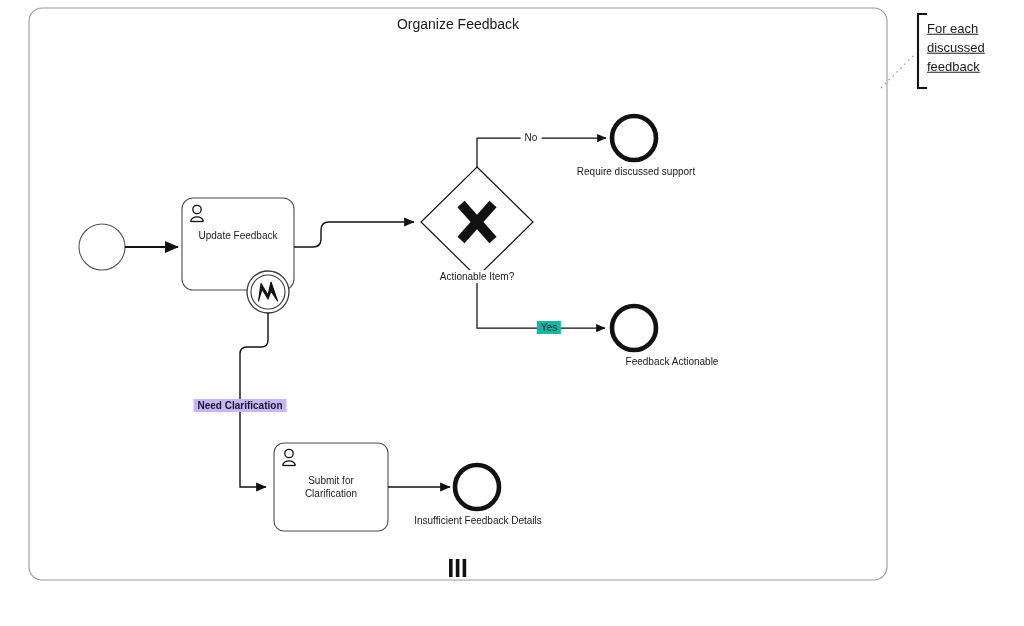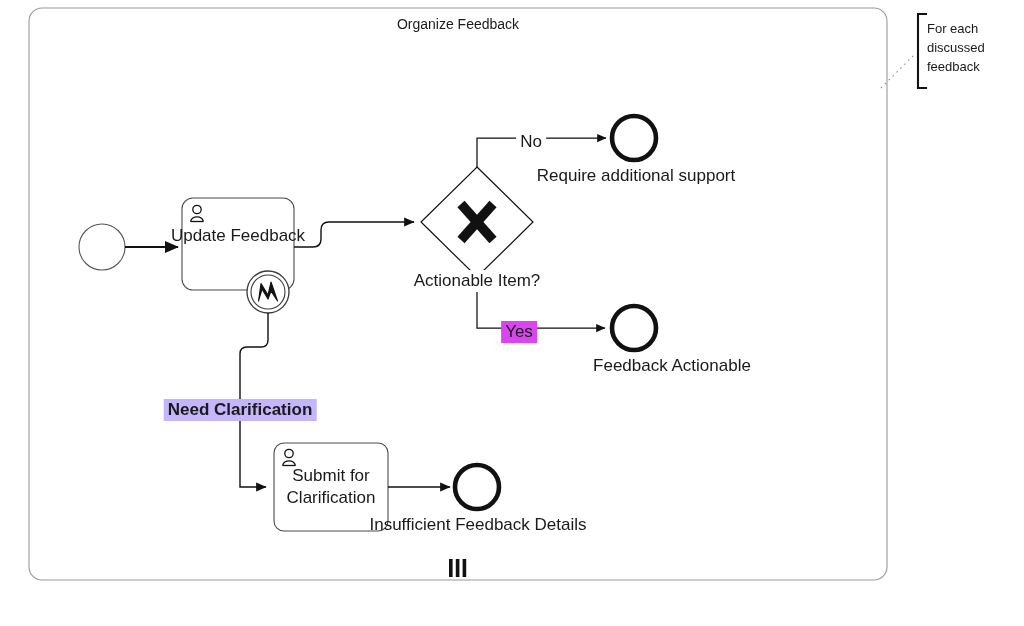--- a/index.html
+++ b/index.html
@@ -21,39 +21,40 @@
   svg.diagram {
     position: absolute;
     left: 0;
     top: 0;
     width: 1024px;
     height: 626px;
   }
   .lbl {
     position: absolute;
     font-family: "Liberation Sans", sans-serif;
-    font-size: 17px;
+    font-size: 10px;
     color: #1a1a1a;
     white-space: nowrap;
     line-height: 1.32;
   }
   .lbl.center {
     text-align: center;
     transform: translateX(-50%);
   }
   .lbl.task {
     text-align: center;
     transform: translate(-50%, -50%);
     white-space: pre-line;
   }
   .lbl.note {
     font-size: 13px;
     line-height: 1.45;
     white-space: pre-line;
     text-align: left;
+    text-decoration: underline;
   }
   .lbl.title {
     font-size: 14px;
   }
 </style>
 </head>
 <body>
 
 <div id="canvas">
 
@@ -130,23 +131,23 @@
 
   <div class="lbl task" style="left:238px; top:236px;">Update Feedback</div>
 
   <div class="lbl task" style="left:331px; top:487px;">Submit for
 Clarification</div>
 
   <div class="lbl center" style="left:477px; top:270px; background:#ffffff; padding:0 3px;text-align:right;">Actionable Item?</div>
 
   <div class="lbl center" style="left:531px; top:131px; background:#ffffff; padding:0 4px;">No</div>
 
-  <div class="lbl center" style="left:519px; top:321px; background:#d946ef; padding:0 4px;">Yes</div>
+  <div class="lbl center" style="left:549px; top:321px; background:#14b8a6; padding:0 4px;">Yes</div>
 
   <div class="lbl center" style="left:240px; top:399px; background:#c4b5fd; padding:0 4px;font-weight:bold;">Need Clarification</div>
 
-  <div class="lbl center" style="left:636px; top:165px;">Require additional support</div>
+  <div class="lbl center" style="left:636px; top:165px;">Require discussed support</div>
 
   <div class="lbl center" style="left:636px; top:355px;margin-left:36px;">Feedback Actionable</div>
 
   <div class="lbl center" style="left:478px; top:514px;">Insufficient Feedback Details</div>
 
 </div>
 
 </body></html>

